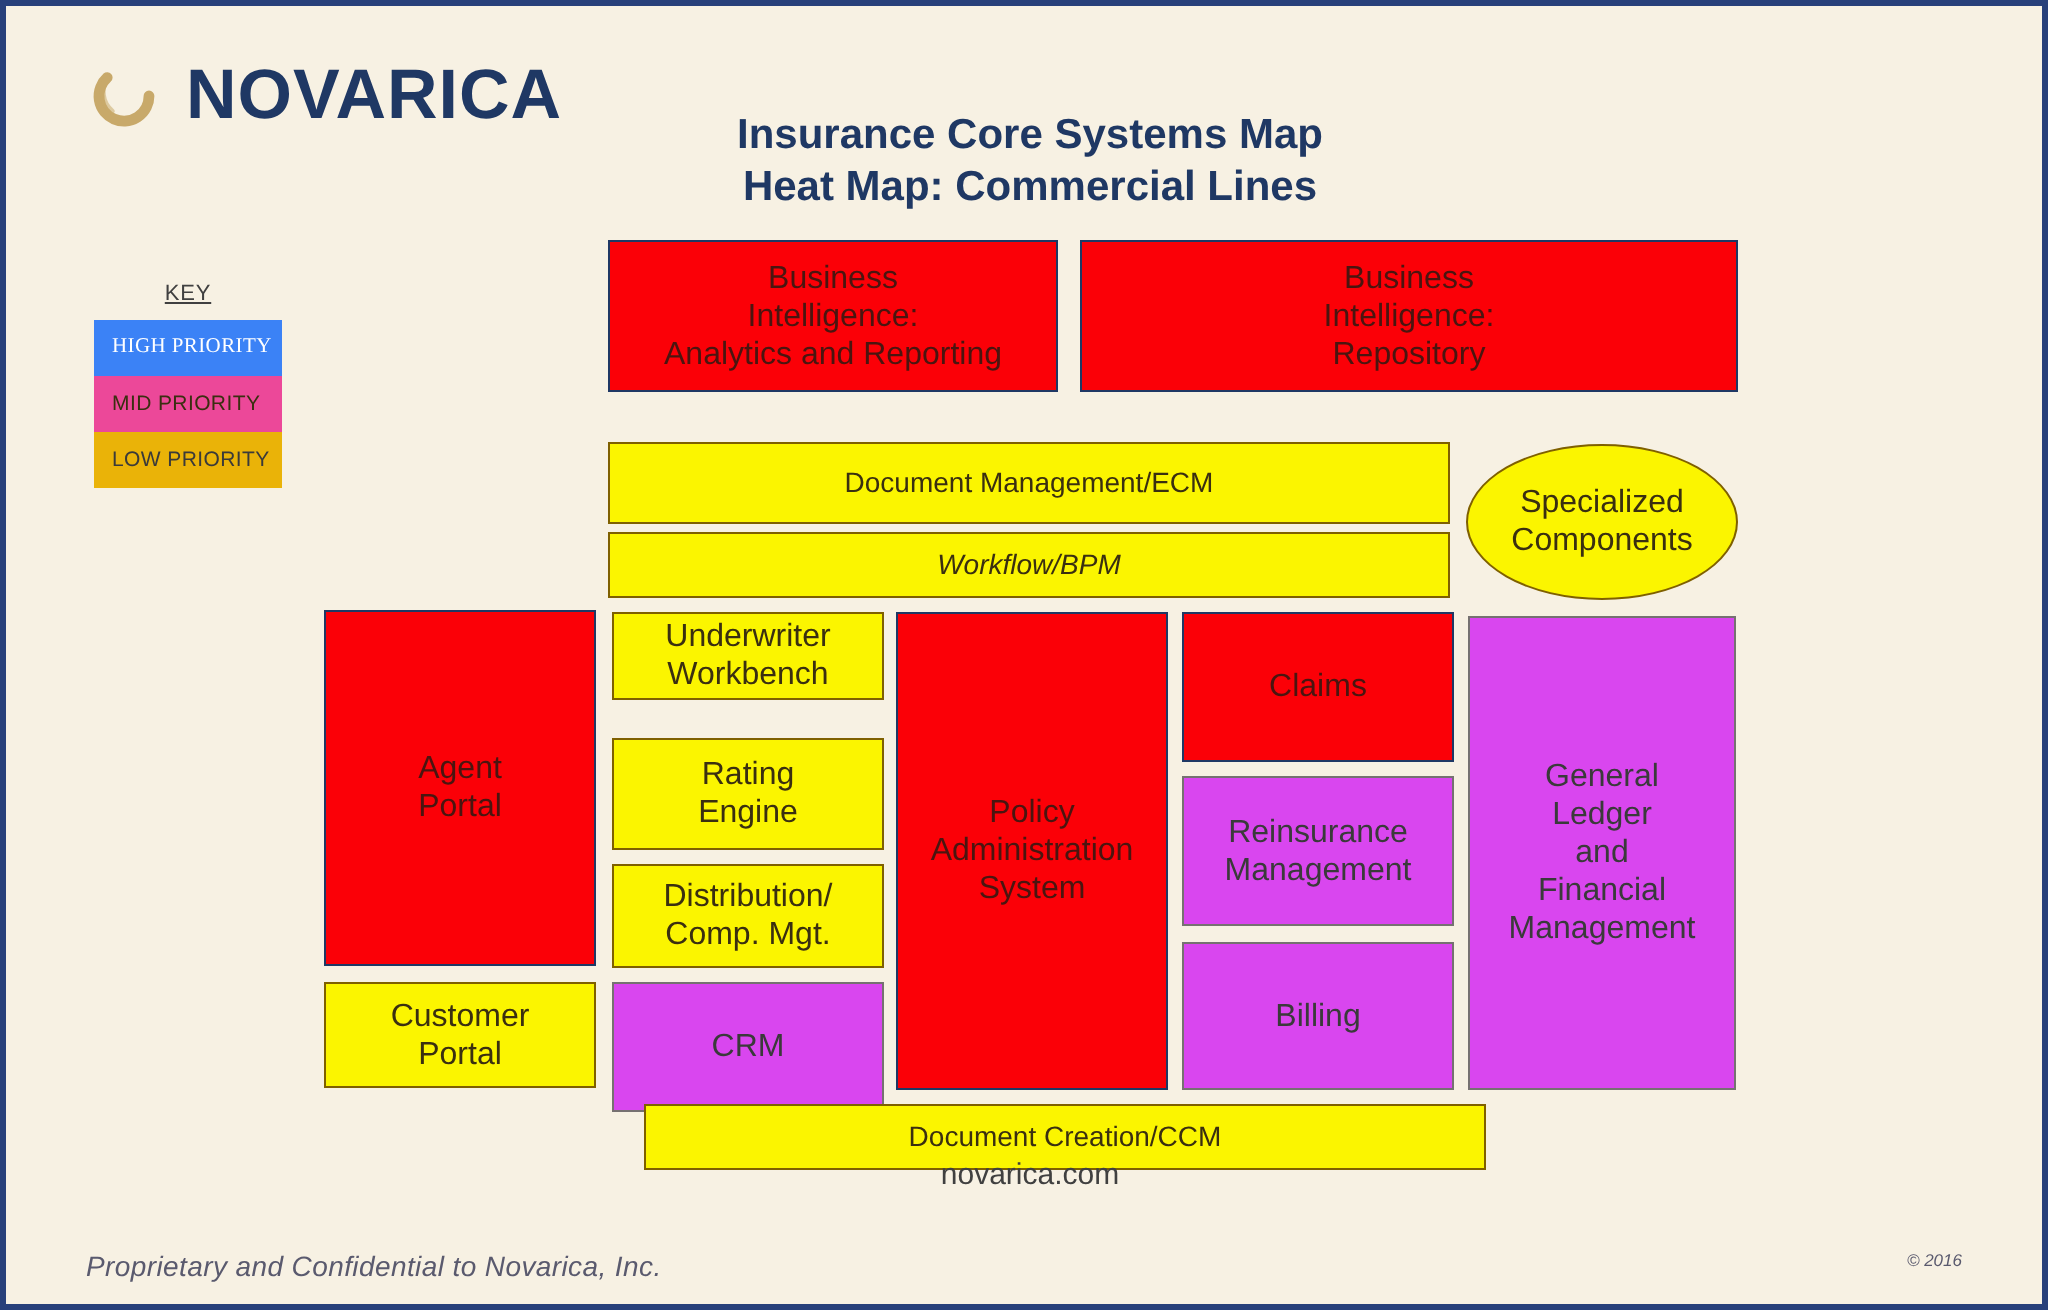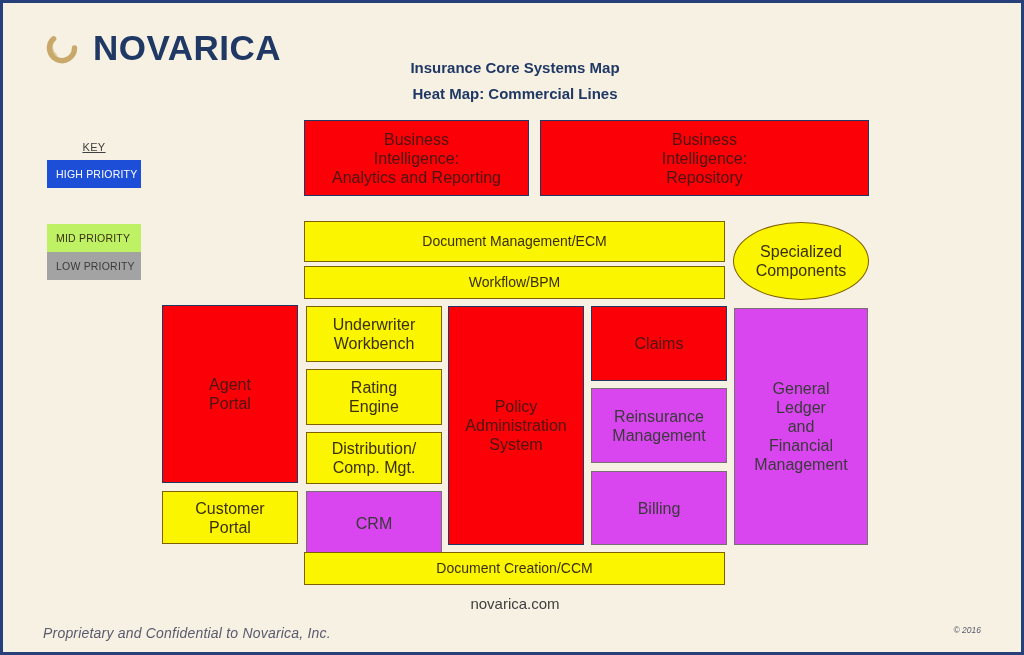--- a/index.html
+++ b/index.html
@@ -49,21 +49,21 @@
   }
 
   
   #title-block {
     position: absolute;
     left: 262px;
     top: 52px;
     width: 500px;
     text-align: center;
     color: #1f3864;
-    font-size: 15px;
+    font-size: 21px;
     font-weight: bold;
     line-height: 26px;
   }
 
   
   #key-block {
     position: absolute;
     left: 44px;
     top: 138px;
     width: 94px;
@@ -114,21 +114,21 @@
     color: #3a3a3a;
   }
   .ellipse {
     border-radius: 50%;
   }
 
   
   #site-url {
     position: absolute;
     left: 262px;
-    top: 592px;
+    top: 576px;
     width: 500px;
     text-align: center;
     font-size: 15px;
     color: #404040;
   }
   #footer-left {
     position: absolute;
     left: 40px;
     top: 622px;
     font-size: 14px;
@@ -162,56 +162,56 @@
     <span id="logo-text">NOVARICA</span>
   </div>
 
   <div id="title-block">
     <div>Insurance Core Systems Map</div>
     <div>Heat Map: Commercial Lines</div>
   </div>
 
   <div id="key-block">
     <div id="key-title">KEY</div>
-    <div class="key-swatch" style="background:#1d4ed8;color:#ffffff;">HIGH PRIORITY</div>
-    <div class="key-swatch" style="background:#bef264;color:#3a2f10;margin-top:36px;">MID PRIORITY</div>
-    <div class="key-swatch" style="background:#a3a3a3;color:#3a3a3a;">LOW PRIORITY</div>
+    <div class="key-swatch" style="background:#3b82f6;color:#ffffff;font-family:Liberation Serif, serif;">HIGH PRIORITY</div>
+    <div class="key-swatch" style="background:#ec4899;color:#3a2f10;">MID PRIORITY</div>
+    <div class="key-swatch" style="background:#eab308;color:#3a3a3a;">LOW PRIORITY</div>
   </div>
 
   <div class="box box-high" style="left:301px; top:117px; width:225px; height:76px;">Business<br>Intelligence:<br>Analytics and Reporting</div>
 
   <div class="box box-high" style="left:537px; top:117px; width:329px; height:76px;">Business<br>Intelligence:<br>Repository</div>
 
   <div class="box box-mid" style="left:301px; top:218px; width:421px; height:41px; font-size:14px;">Document Management/ECM</div>
 
-  <div class="box box-mid" style="left:301px; top:263px; width:421px; height:33px; font-size:14px;">Workflow/BPM</div>
+  <div class="box box-mid" style="left:301px; top:263px; width:421px; height:33px; font-size:14px;font-style:italic;">Workflow/BPM</div>
 
   <div class="box box-mid ellipse" style="left:730px; top:219px; width:136px; height:78px;">Specialized<br>Components</div>
 
   <div class="box box-high" style="left:159px; top:302px; width:136px; height:178px;">Agent<br>Portal</div>
 
   <div class="box box-mid" style="left:159px; top:488px; width:136px; height:53px;">Customer<br>Portal</div>
 
-  <div class="box box-mid" style="left:303px; top:303px; width:136px; height:56px;">Underwriter<br>Workbench</div>
+  <div class="box box-mid" style="left:303px; top:303px; width:136px; height:44px;">Underwriter<br>Workbench</div>
 
   <div class="box box-mid" style="left:303px; top:366px; width:136px; height:56px;">Rating<br>Engine</div>
 
   <div class="box box-mid" style="left:303px; top:429px; width:136px; height:52px;">Distribution/<br>Comp. Mgt.</div>
 
   <div class="box box-low" style="left:303px; top:488px; width:136px; height:65px;">CRM</div>
 
   <div class="box box-high" style="left:445px; top:303px; width:136px; height:239px;">Policy<br>Administration<br>System</div>
 
   <div class="box box-high" style="left:588px; top:303px; width:136px; height:75px;">Claims</div>
 
   <div class="box box-low" style="left:588px; top:385px; width:136px; height:75px;">Reinsurance<br>Management</div>
 
   <div class="box box-low" style="left:588px; top:468px; width:136px; height:74px;">Billing</div>
 
   <div class="box box-low" style="left:731px; top:305px; width:134px; height:237px;">General<br>Ledger<br>and<br>Financial<br>Management</div>
 
-  <div class="box box-mid" style="left:301px; top:549px; width:421px; height:33px; font-size:14px;">Document Creation/CCM</div>
+  <div class="box box-mid" style="left:319px; top:549px; width:421px; height:33px; font-size:14px;">Document Creation/CCM</div>
 
   <div id="site-url">novarica.com</div>
   <div id="footer-left">Proprietary and Confidential to Novarica, Inc.</div>
   <div id="footer-right">© 2016</div>
 
 </div>
 
 </body></html>

